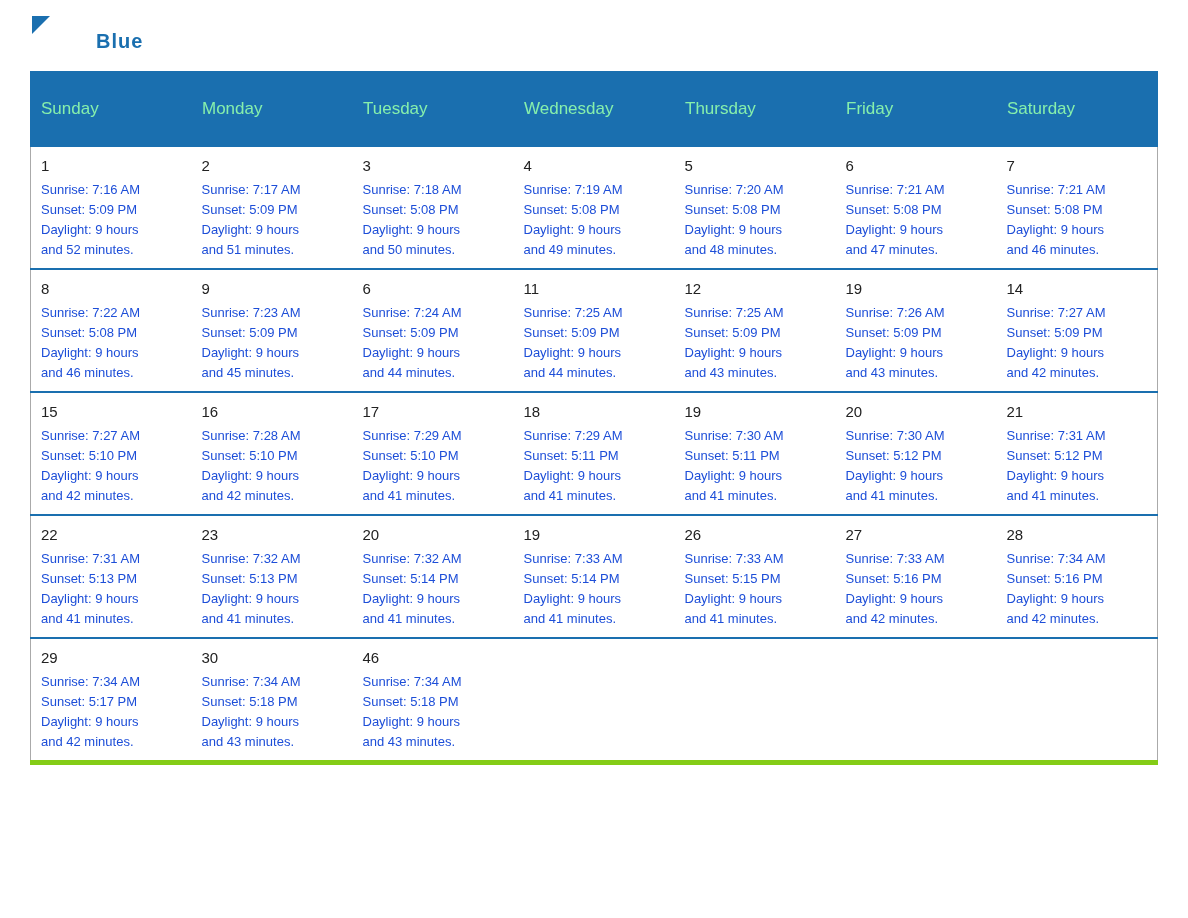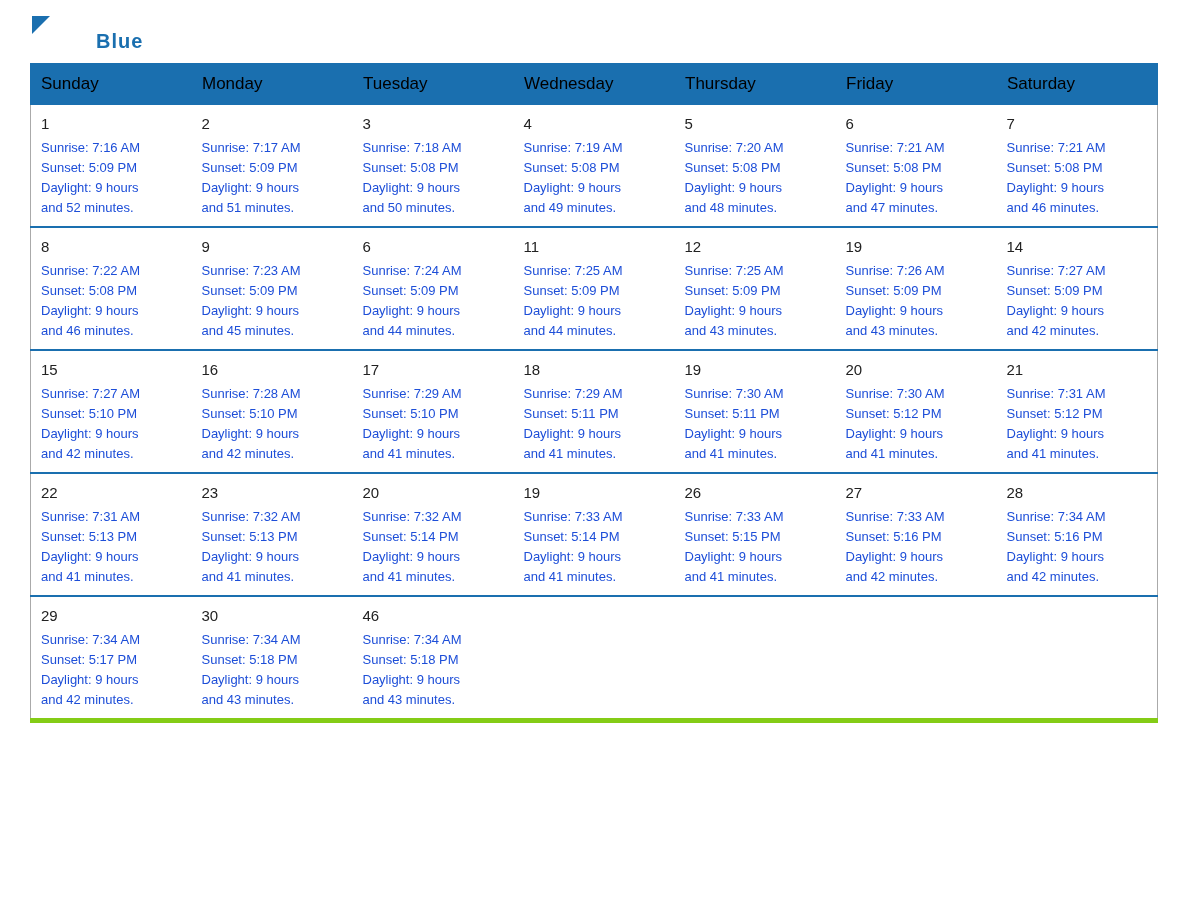--- a/index.html
+++ b/index.html
@@ -8,21 +8,21 @@
       background: #fff;
       color: #222;
       width: 1188px;
       min-height: 918px;
       padding: 20px 30px;
     }
     .header {
       display: flex;
       justify-content: space-between;
       align-items: flex-end;
-      margin-bottom: 10px;
+      margin-bottom: 18px;
     }
     .logo {
       display: flex;
       flex-direction: column;
       align-items: flex-start;
     }
     .logo-text {
       display: flex;
       align-items: center;
     }
@@ -54,24 +54,24 @@
       color: #444;
       margin-top: 4px;
     }
     .calendar-table {
       width: 100%;
       border-collapse: collapse;
       border: 1px solid #aaa;
     }
     .calendar-table th {
       background: #1a6faf;
-      color: #000000;
+      color: #86efac;
       font-size: 17px;
       font-weight: normal;
-      padding: 10px 10px;
+      padding: 27px 10px;
       text-align: left;
       border: 1px solid #1a6faf;
     }
     .calendar-table td {
       vertical-align: top;
       padding: 8px 10px;
       font-size: 13px;
       color: #333;
       border: none;
       border-bottom: 2px solid #1a6faf;

